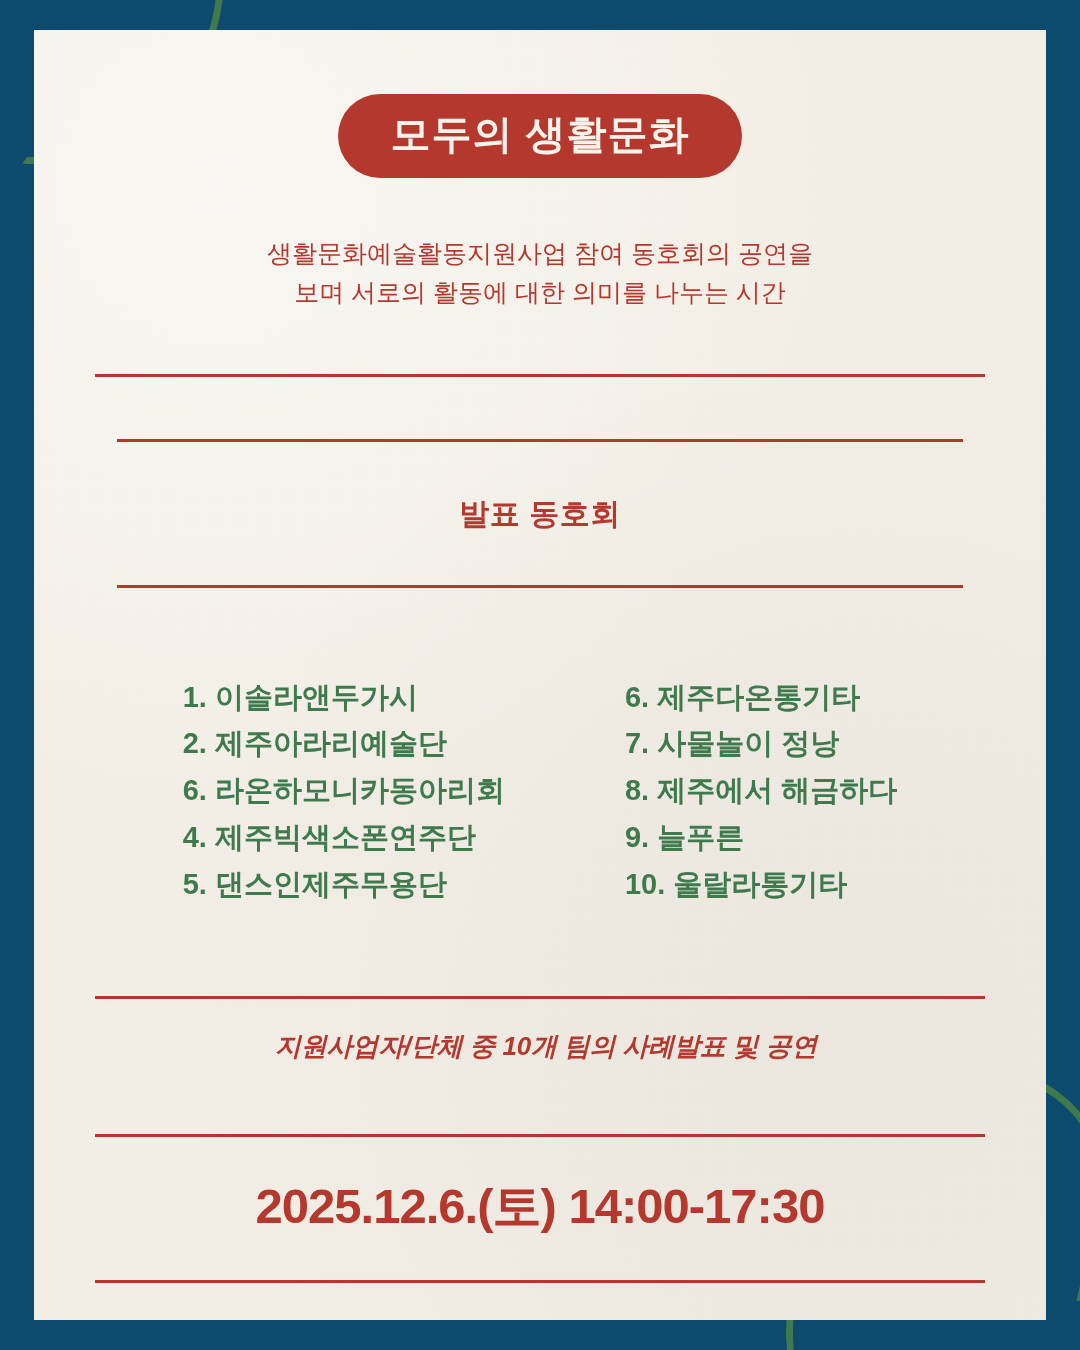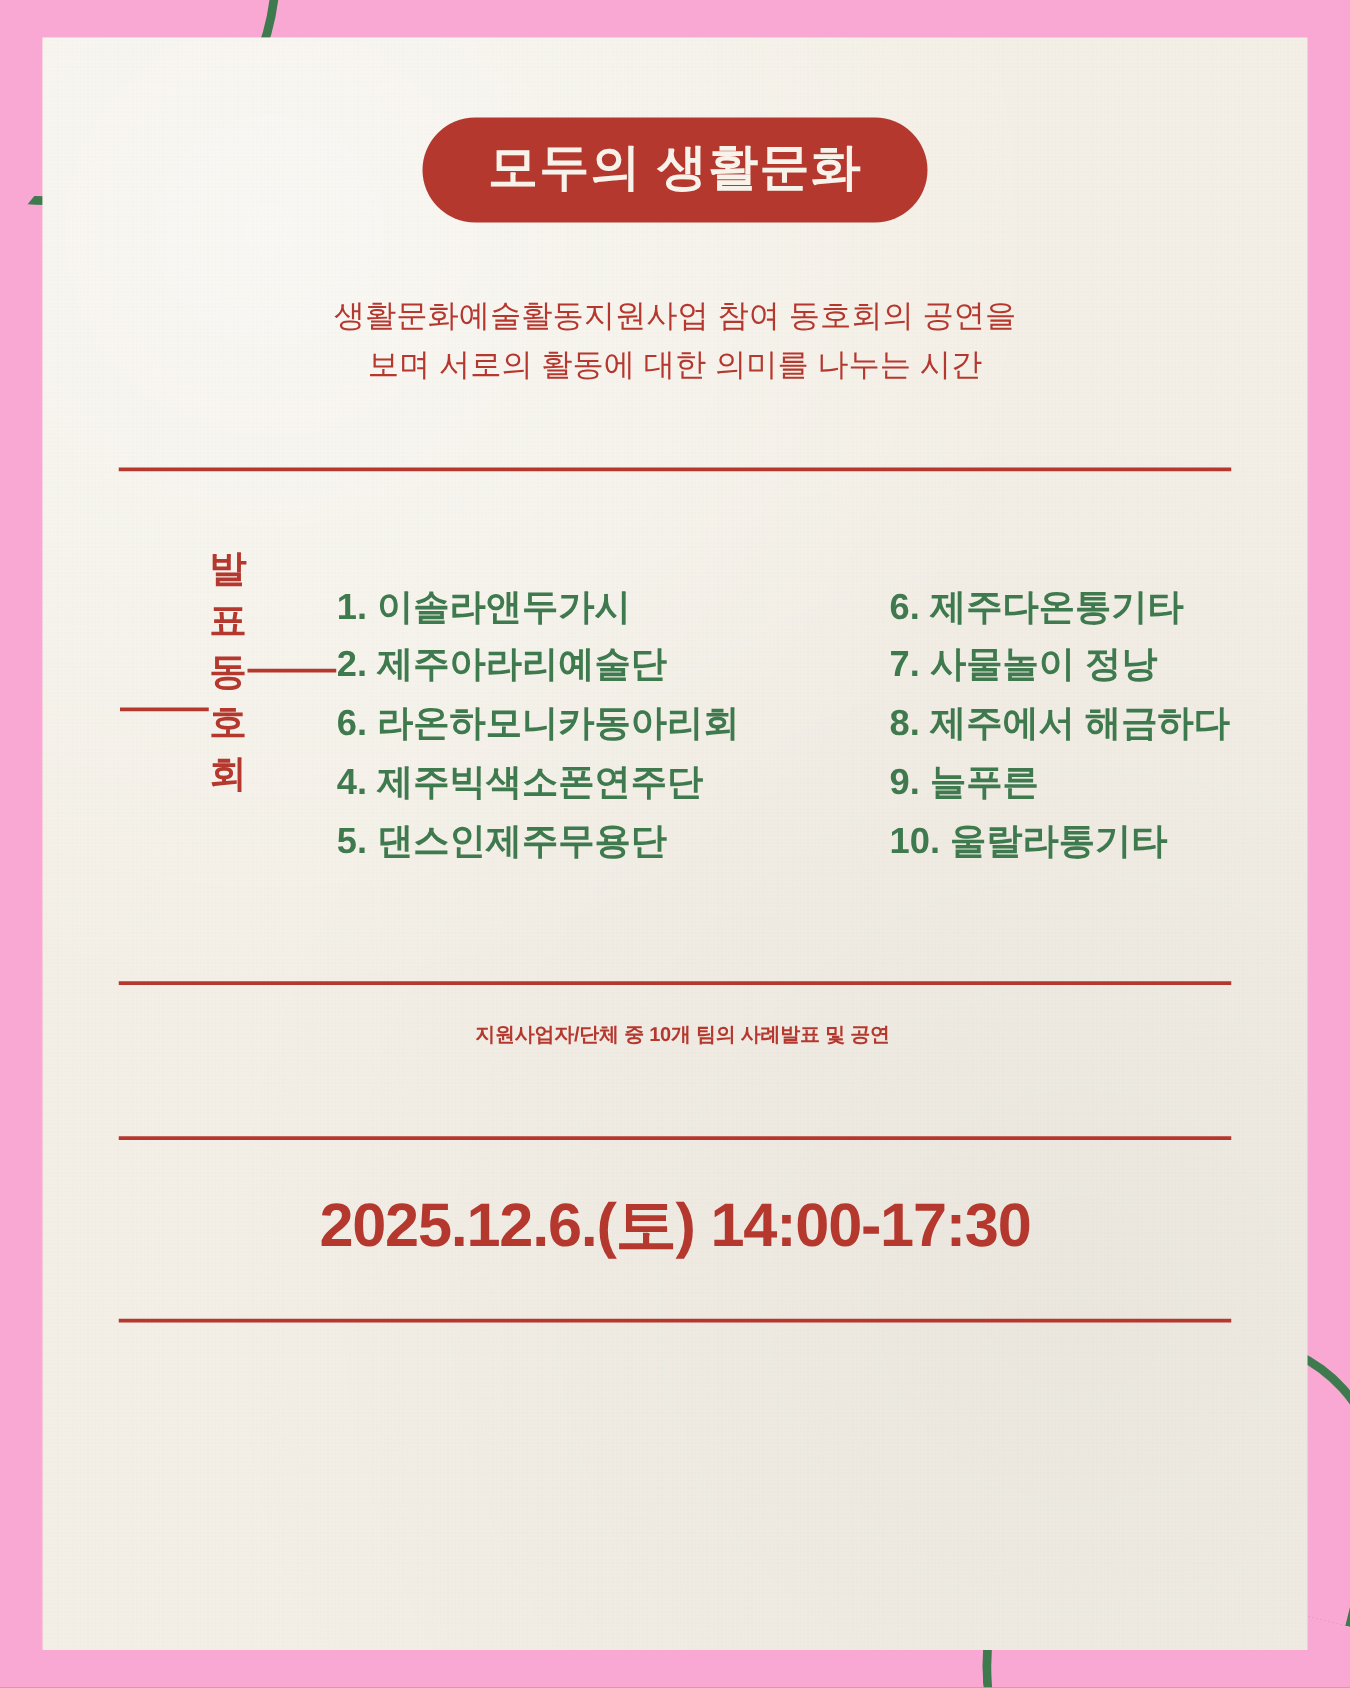--- a/index.html
+++ b/index.html
@@ -11,21 +11,21 @@
     height: 1350px;
     font-family: "Liberation Sans", sans-serif;
     background: #c0392f;
     overflow: hidden;
   }
 
   .poster {
     position: relative;
     width: 1080px;
     height: 1350px;
-    background: #f9a8d4;
+    background: #0c4a6e;
     overflow: hidden;
   }
 
   
   .swoosh-tl {
     position: absolute;
     left: -150px;
     top: -210px;
     width: 360px;
     height: 360px;
@@ -125,21 +125,21 @@
     margin: 40px 0 0 0;
   }
   .rule-narrow {
     width: 846px;
     margin: 0;
   }
 
   .section-block {
     width: 100%;
     display: flex;
-    flex-direction: row;
+    flex-direction: column;
     align-items: center;
   }
 
   .rule-gap-a { margin-top: 62px; }
   .section-heading {
     color: #b5382f;
     font-size: 30px;
     font-weight: bold;
     margin: 52px 0 50px 0;
     letter-spacing: 0.5px;
@@ -159,24 +159,25 @@
     flex-direction: column;
   }
   .club-item {
     white-space: nowrap;
   }
 
   .rule-gap-b { margin-top: 88px; }
 
   .note {
     color: #b5382f;
-    font-size: 16px;
+    font-size: 26px;
     font-weight: bold;
     margin: 30px 0 30px 12px;
     letter-spacing: -0.2px;
+    font-style: italic;
   }
 
   .datetime {
     margin-top: 38px;
     color: #b5382f;
     font-size: 49px;
     font-weight: bold;
     letter-spacing: -1px;
     line-height: 1.28;
   }

